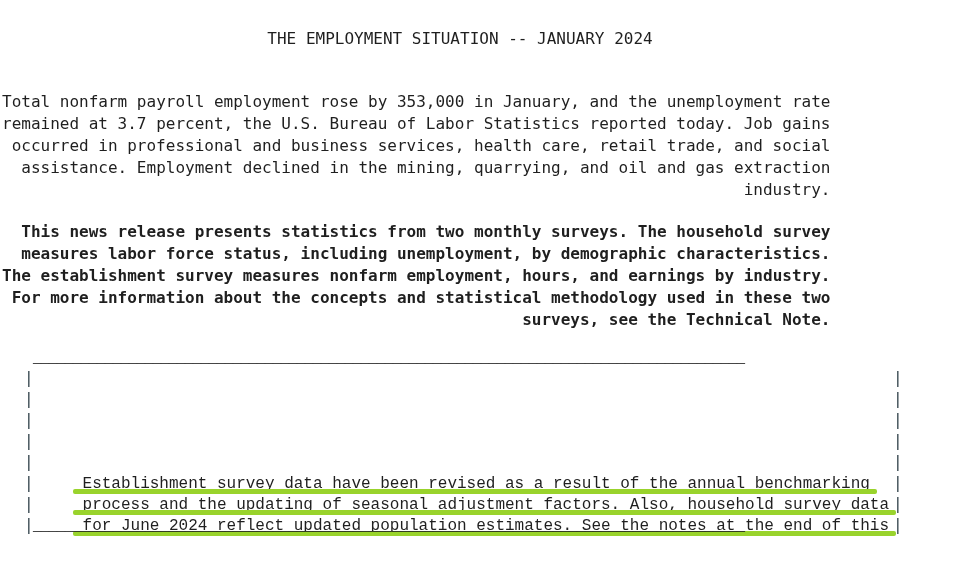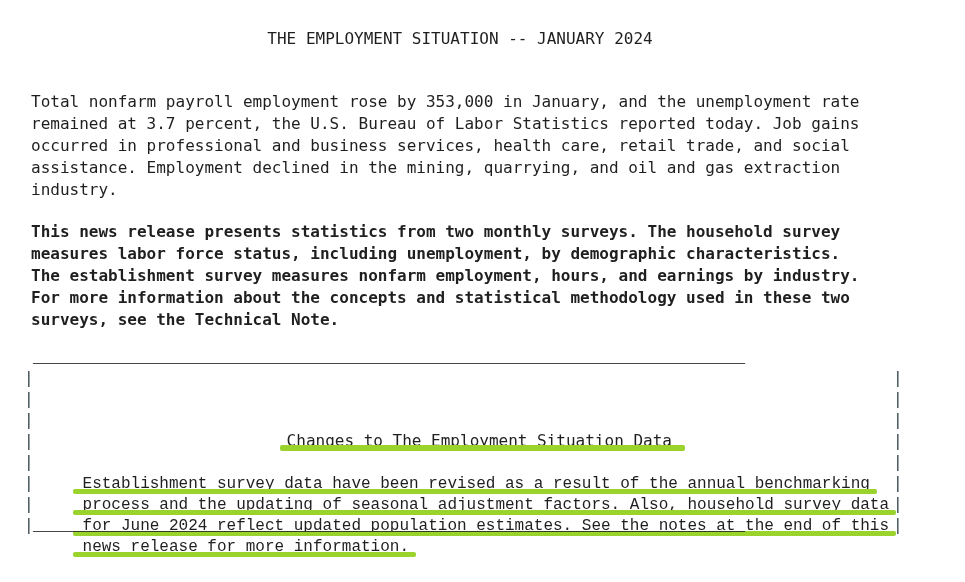--- a/index.html
+++ b/index.html
@@ -22,23 +22,24 @@
     position: absolute;
     left: 15px;
     top: 28px;
     width: 890px;
     text-align: center;
     white-space: pre;
     line-height: 22px;
   }
   .para {
     position: absolute;
-    left: 31px;
+    left: 2px;
     white-space: pre;
     line-height: 22px;
+    text-align: right;
   }
   .para-1 { top: 91px; }
   .para-2 { top: 221px; font-weight: bold; }
   .changes-box {
     position: absolute;
     left: 15px;
     top: 346px;
     width: 890px;
   }
   .box-row {
@@ -110,21 +111,20 @@
     <span class="border-text">_________________________________________________________________________________________</span>
   </div>
 
   <div class="box-row">
     <span class="pipe pipe-left">|</span>
     <span class="pipe pipe-right">|</span>
   </div>
 
   <div class="box-row heading-row">
     <span class="pipe pipe-left">|</span>
-    <span class="hl hl-heading">Changes to The Employment Situation Data</span>
     <span class="pipe pipe-right">|</span>
   </div>
 
   <div class="box-row">
     <span class="pipe pipe-left">|</span>
     <span class="pipe pipe-right">|</span>
   </div>
 
   <div class="box-row">
     <span class="pipe pipe-left">|</span>
@@ -139,21 +139,20 @@
   </div>
 
   <div class="box-row">
     <span class="pipe pipe-left">|</span>
     <span class="body-text hl">for June 2024 reflect updated population estimates. See the notes at the end of this</span>
     <span class="pipe pipe-right">|</span>
   </div>
 
   <div class="box-row">
     <span class="pipe pipe-left">|</span>
-    <span class="body-text hl">news release for more information.</span>
     <span class="pipe pipe-right">|</span>
   </div>
 
   <div class="box-row">
     <span class="pipe pipe-left">|</span>
     <span class="border-text">_________________________________________________________________________________________</span>
     <span class="pipe pipe-right">|</span>
   </div>
 
 </div>

